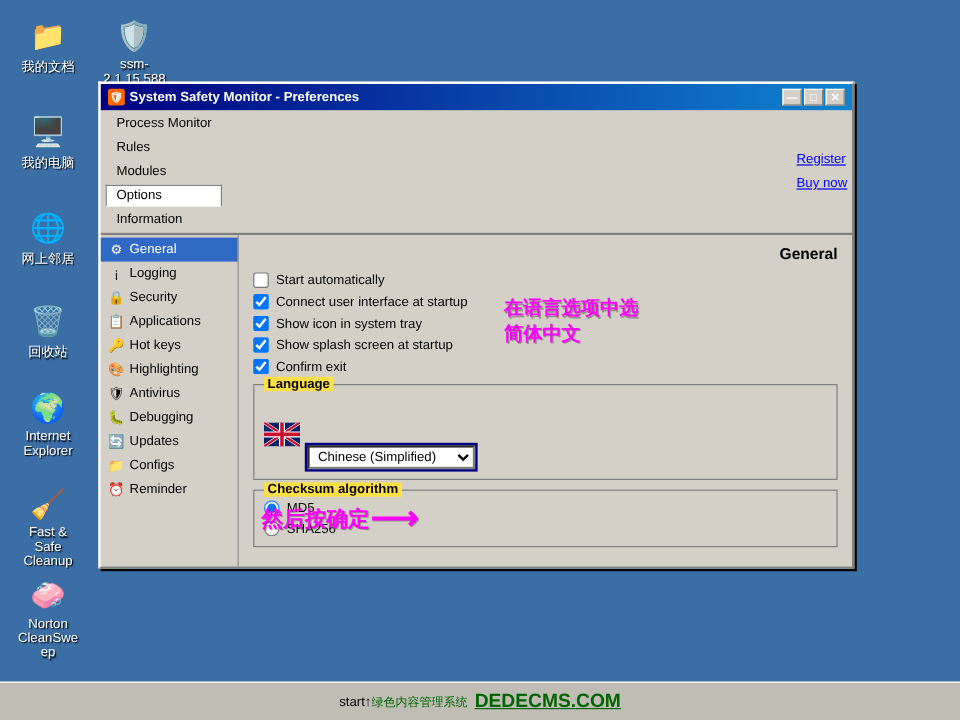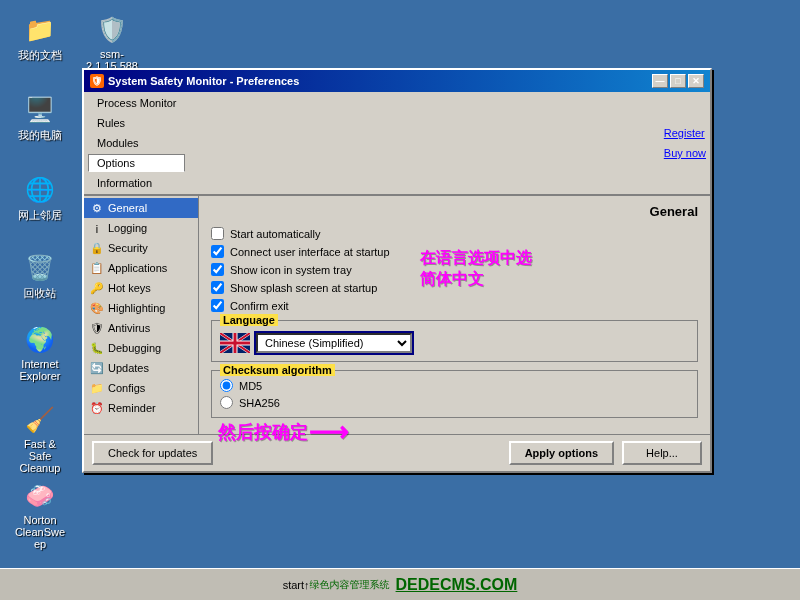--- a/index.html
+++ b/index.html
@@ -223,22 +223,23 @@
       display: flex;
       align-items: center;
       gap: 6px;
       margin-top: 8px;
     }
     .lang-select {
       font-size: 11px;
       border: 2px inset #808080;
       background: #fff;
       padding: 1px 3px;
-      width: 156px;
+      width: 140px;
       outline: 2px solid #000080;
+      margin-top: 38px;
     }
 
     .radio-row {
       display: flex;
       align-items: center;
       gap: 6px;
       margin-top: 4px;
       font-size: 11px;
     }
 
@@ -465,26 +466,20 @@
             <label for="r-md5">MD5</label>
           </div>
           <div class="radio-row">
             <input type="radio" name="checksum" id="r-sha256" style="">
             <label for="r-sha256">SHA256</label>
           </div>
         </div>
       </div>
     </div>
 
-    <div class="bottom-bar">
-      <button class="btn">Check for updates</button>
-      <div style="flex:1"></div>
-      <button class="btn primary">Apply options</button>
-      <button class="btn">Help...</button>
-    </div>
   </div>
 
   <div class="annotation" style="top:248px; left:420px; font-size:16px; line-height:1.3;">
     <span>在语言选项中选</span><br>
     <span>简体中文</span>
   </div>
 
   <div class="annotation" style="top:415px; left:218px; font-size:18px; display:flex; align-items:center; gap:1px;">
     <span>然后按确定</span>
     <span style="font-size:28px; color:#ff00ff;">⟶</span>

